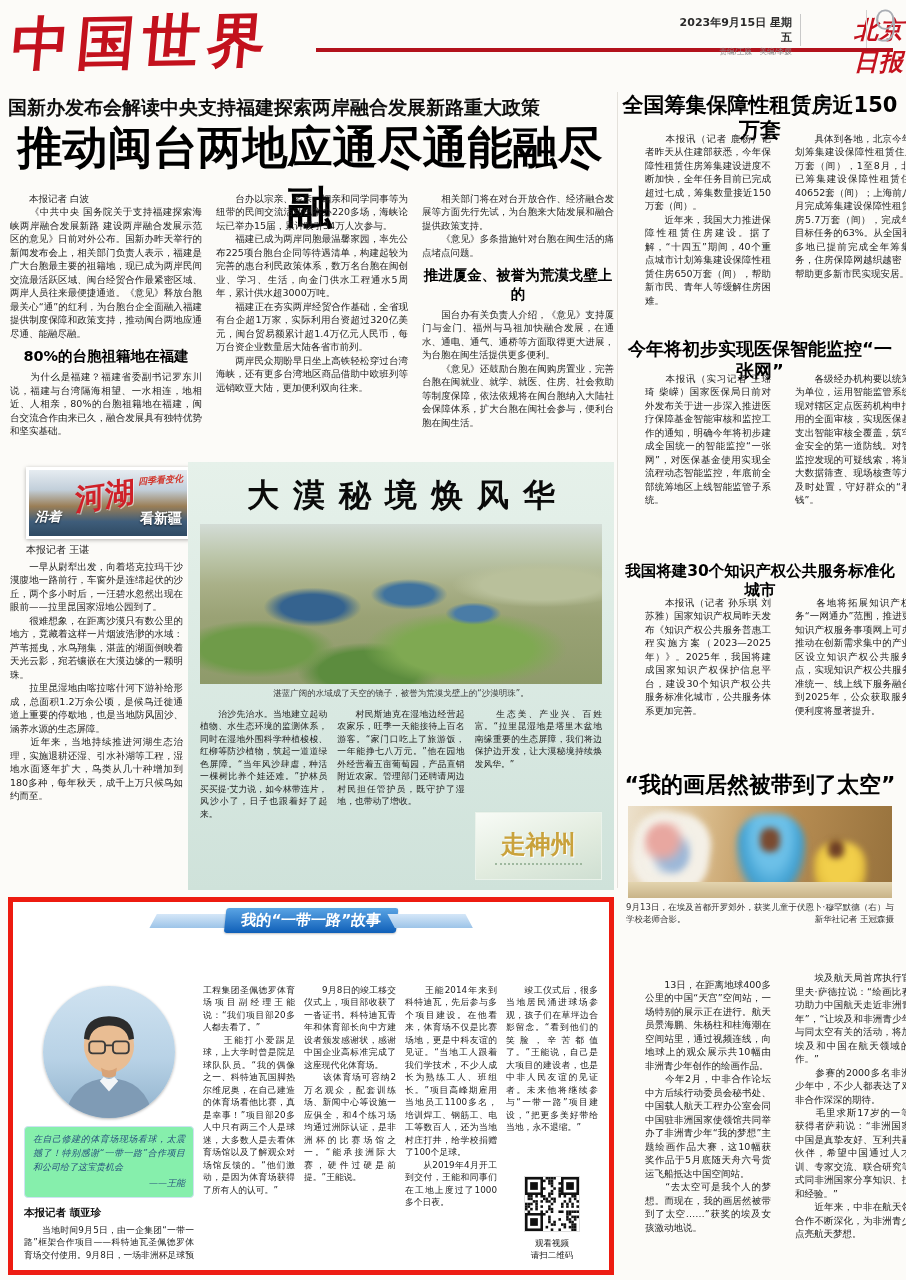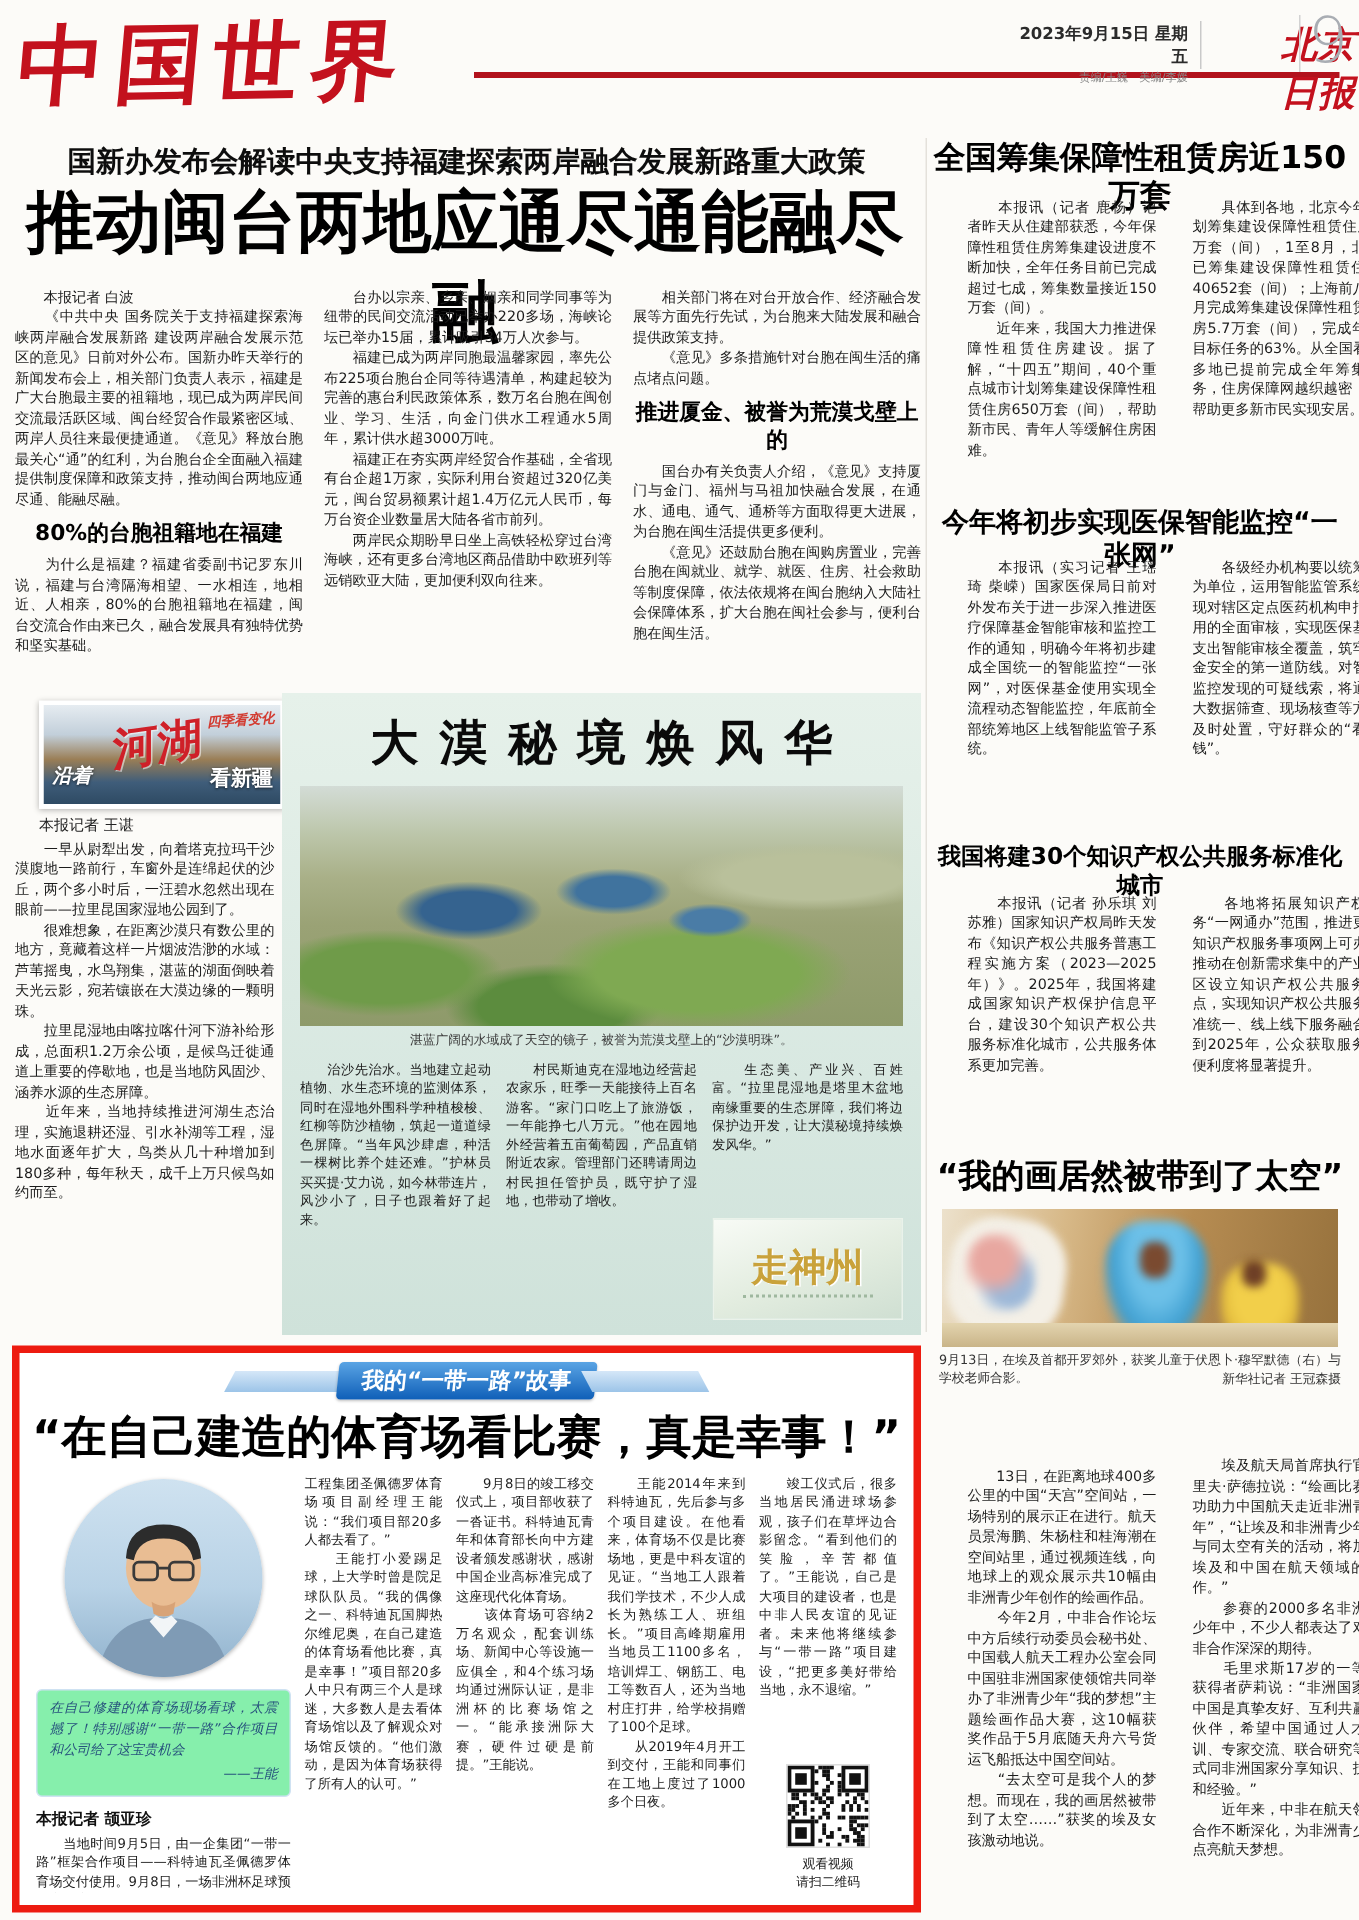--- a/index.html
+++ b/index.html
@@ -18,21 +18,21 @@
             font-weight:bold;font-size:24px;color:#c3111d;letter-spacing:1px;}
   .mh-psep{left:866px;top:10px;width:1px;height:38px;background:#d2d2d2;}
   .mh-page{left:872px;top:2px;font-size:42px;font-weight:300;color:#a9adb3;}
   
   .bt{font-size:9.5px;line-height:1.42;text-align:justify;white-space:pre-line;
       color:#1c1c1c;overflow:hidden;}
   .bt-s{font-size:8.8px;line-height:1.42;text-align:justify;white-space:pre-line;
       color:#1c1c1c;overflow:hidden;}
   .subhead{font-size:14.5px;font-weight:bold;text-align:center;margin:7px 0 5px;color:#000;line-height:1.25;}
   
-  .lead-kicker{left:8px;top:95px;width:606px;text-align:center;font-size:19px;font-weight:bold;color:#0d0d0d;}
+  .lead-kicker{left:8px;top:95px;width:606px;text-align:left;font-size:19px;font-weight:bold;color:#0d0d0d;}
   .lead-headline{left:4px;top:118px;width:612px;text-align:center;font-size:45px;font-weight:900;
                  color:#000;letter-spacing:0;}
   .lead-cols{left:10px;top:192px;width:604px;height:268px;display:flex;gap:14px;}
   .lead-cols .col{flex:1;overflow:hidden;}
   
   .hehu-banner{left:26px;top:467px;width:158px;height:66px;border:3px solid #fff;
                box-shadow:0 1px 4px rgba(0,0,0,.3);
                background:linear-gradient(180deg,#e6ecf1 0%,#c2cfda 30%,#9a7e56 55%,#3f5d7a 78%,#2e4a63 100%);
                overflow:hidden;}
   .hb-pre{position:absolute;left:6px;bottom:10px;color:#fff;font-weight:bold;font-size:13px;
@@ -185,21 +185,20 @@
       </div>
     </div>
   </div>
 
   <div class="abs belt">
     <div class="ribbon">
       <div class="wing l"></div>
       <div class="ribbon-pill">我的“一带一路”故事</div>
       <div class="wing r"></div>
     </div>
-    <div class="belt-headline">“在自己建造的体育场看比赛，真是幸事！”</div>
     <div class="belt-cols">
       <div class="belt-photo-col">
         <div class="portrait">
           <svg viewBox="0 0 100 100" width="132" height="132">
             <ellipse cx="50" cy="45" rx="19" ry="21" fill="#e9bd93"></ellipse>
             <path d="M31 40 q1-17 19-17 q18 0 19 17 l-4 1 q-2-11-15-11 q-13 0-15 11 z" fill="#2c2c2c"></path>
             <rect x="35" y="42" width="12" height="9" rx="2.5" fill="none" stroke="#3a3a3a" stroke-width="1.4"></rect>
             <rect x="53" y="42" width="12" height="9" rx="2.5" fill="none" stroke="#3a3a3a" stroke-width="1.4"></rect>
             <line x1="47" y1="45" x2="53" y2="45" stroke="#3a3a3a" stroke-width="1.4"></line>
             <path d="M44 62 q6 4 12 0 l-1 6 q-5 3 -10 0 z" fill="#d8a377"></path>

